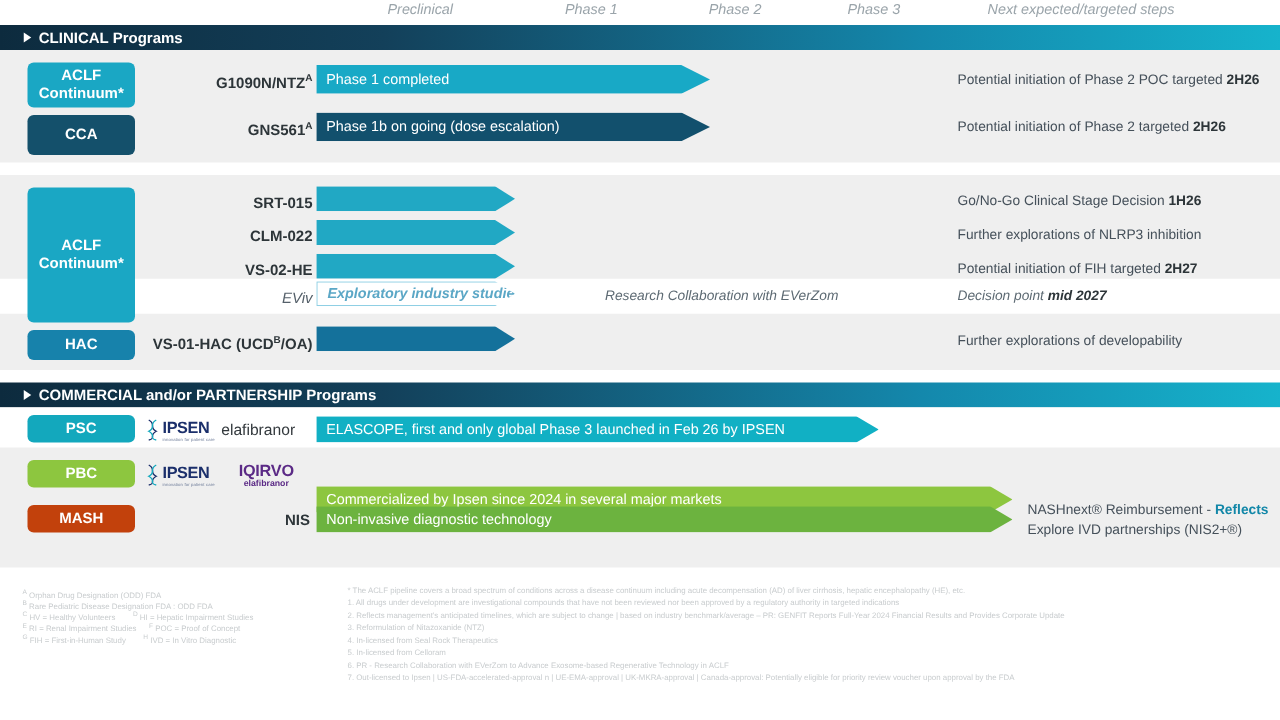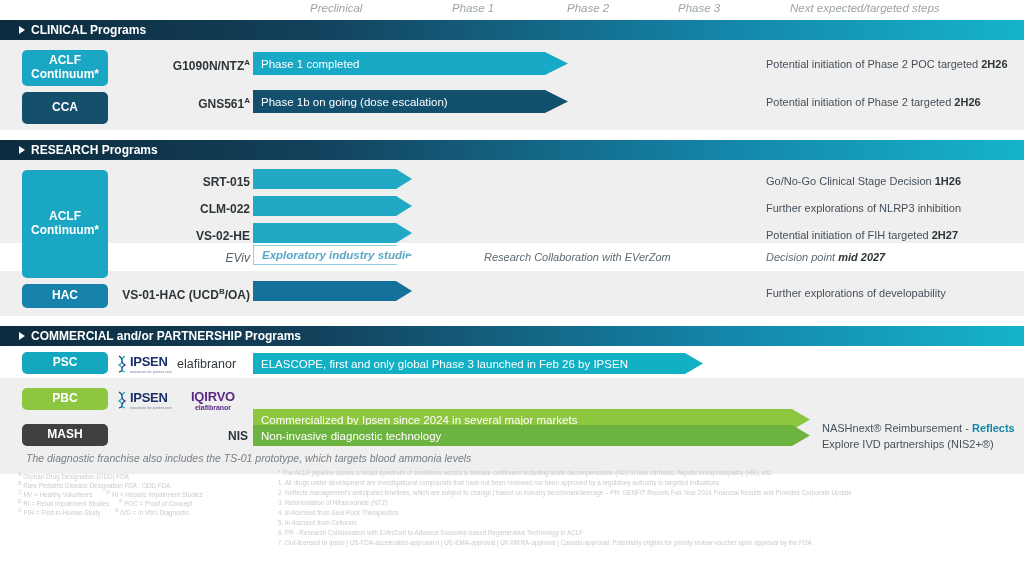--- a/index.html
+++ b/index.html
@@ -135,24 +135,20 @@
     <div class="cname" style="left:110px;top:56px;width:140px"><span>GNS561</span><sup>A</sup></div>
     <div class="arrow" style="left:253px;top:50px;width:315px;height:23px;background:#12506d;
          clip-path:polygon(0 0, 292px 0, 315px 50%, 292px 100%, 0 100%);">
       <span>Phase 1b on going (dose escalation)</span>
     </div>
     <div class="note" style="left:766px;top:56px"><span>Potential initiation of Phase 2 targeted </span><b>2H26</b></div>
   </div>
 
   <div style="height:10px;background:#fff"></div>
 
-  <div class="band">
-    <span class="tri"></span>
-    <span>RESEARCH Programs</span>
-  </div>
 
   <div class="sect" style="height:156px">
     <div class="rowband" style="left:0;top:83px;width:1024px;height:28px"></div>
 
     <div class="chip" style="left:22px;top:10px;width:86px;height:108px;background:#1aa7c4;">
       <span>ACLF</span>
       <span>Continuum*</span>
     </div>
     <div class="chip" style="left:22px;top:124px;width:86px;height:24px;background:#1782ab;">
       <span>HAC</span>
@@ -227,30 +223,29 @@
     </div>
     <div class="iqirvo" style="left:180px;top:43px;width:66px">
       <div class="main">IQIRVO</div>
       <div class="sub">elafibranor</div>
     </div>
     <div class="arrow" style="left:253px;top:43px;width:557px;height:21px;background:#8dc63f;
          clip-path:polygon(0 0, 539px 0, 557px 50%, 539px 100%, 0 100%);margin-top:20px;">
       <span>Commercialized by Ipsen since 2024 in several major markets</span>
     </div>
 
-    <div class="chip" style="left:22px;top:78px;width:86px;height:22px;background:#404040;">MASH</div>
+    <div class="chip" style="left:22px;top:78px;width:86px;height:22px;background:#c2410c;">MASH</div>
     <div class="cname" style="left:150px;top:83px;width:98px">NIS</div>
     <div class="arrow" style="left:253px;top:79px;width:557px;height:21px;background:#6cb33f;
          clip-path:polygon(0 0, 539px 0, 557px 50%, 539px 100%, 0 100%);">
       <span>Non-invasive diagnostic technology</span>
     </div>
     <div class="note" style="left:822px;top:76px"><span>NASHnext® Reimbursement - </span><span class="teal">Reflects</span></div>
     <div class="note" style="left:822px;top:92px">Explore IVD partnerships (NIS2+®)</div>
 
-    <div class="footitalic" style="left:26px;top:106px">The diagnostic franchise also includes the TS-01 prototype, which targets blood ammonia levels</div>
   </div>
 
   <div style="position:absolute;left:18px;top:470px">
     <div class="fnL" style="top:0px"><sup>A</sup> <span>Orphan Drug Designation (ODD) FDA</span></div>
     <div class="fnL" style="top:9px"><sup>B</sup> <span>Rare Pediatric Disease Designation FDA : ODD FDA</span></div>
     <div class="fnL" style="top:18px"><sup>C</sup> <span>HV = Healthy Volunteers</span><span style="display:inline-block;width:14px"></span><sup>D</sup> <span>HI = Hepatic Impairment Studies</span></div>
     <div class="fnL" style="top:27px"><sup>E</sup> <span>RI = Renal Impairment Studies</span><span style="display:inline-block;width:10px"></span><sup>F</sup> <span>POC = Proof of Concept</span></div>
     <div class="fnL" style="top:36px"><sup>G</sup> <span>FIH = First-in-Human Study</span><span style="display:inline-block;width:14px"></span><sup>H</sup> <span>IVD = In Vitro Diagnostic</span></div>
   </div>
 

